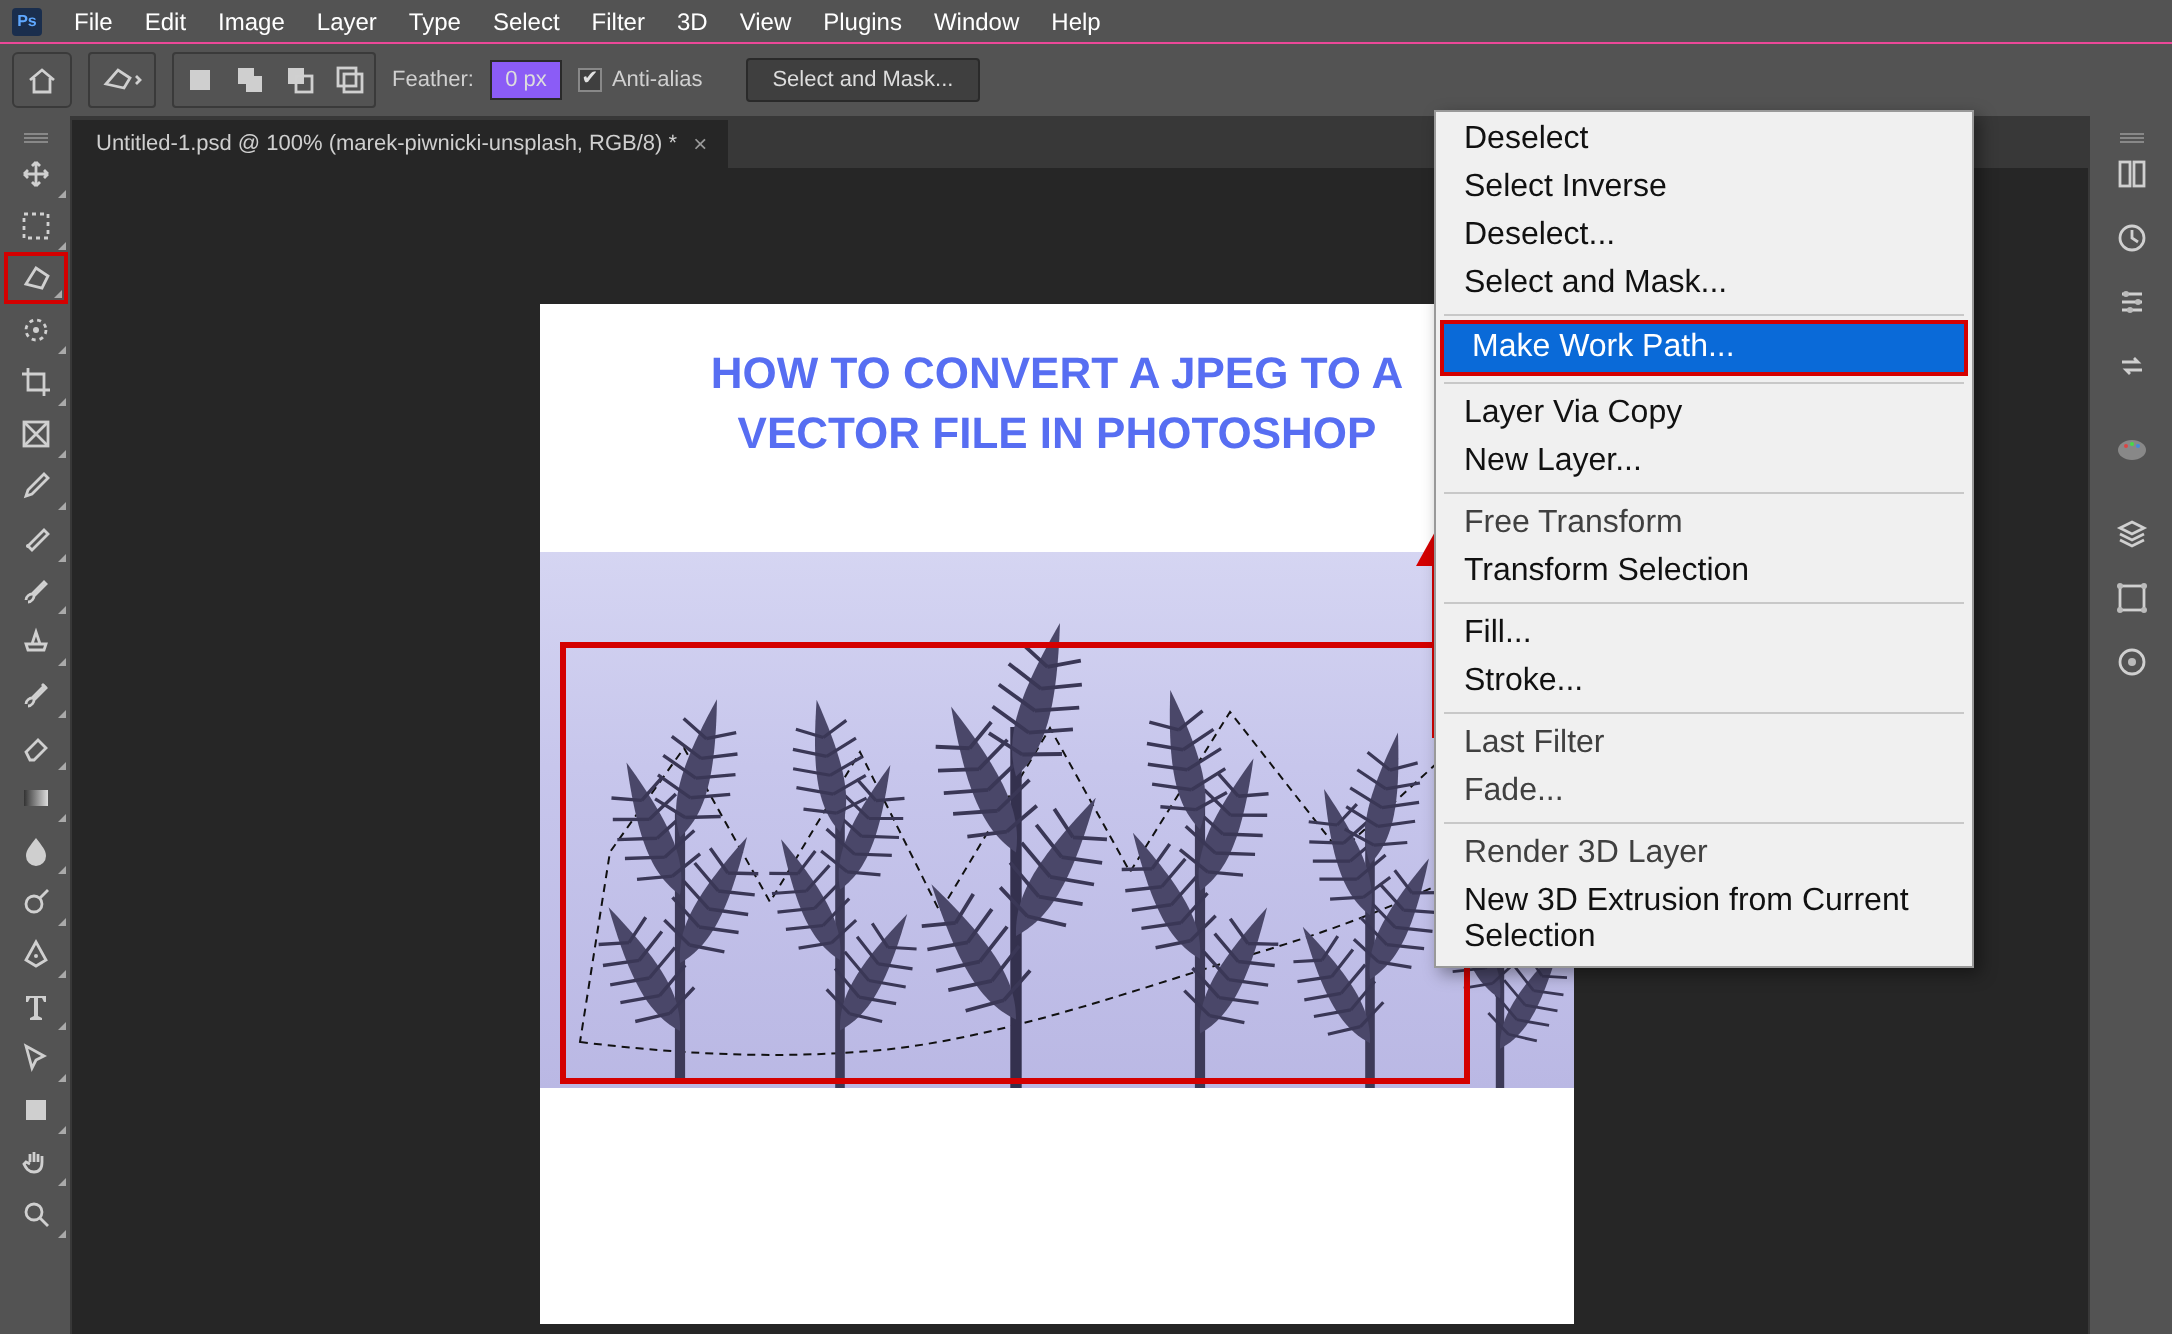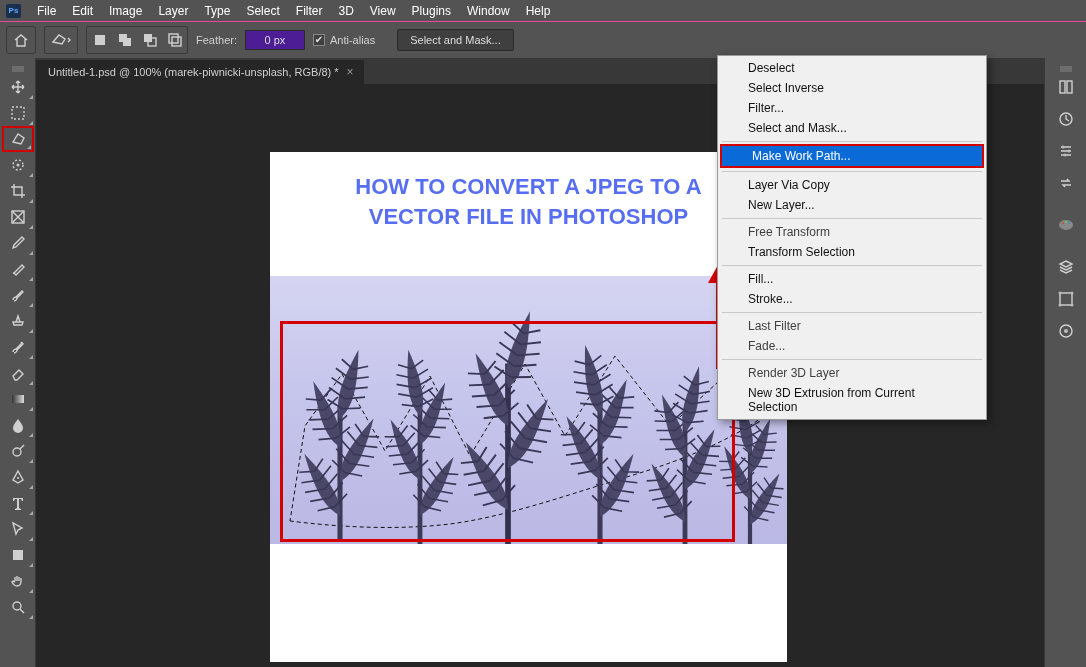--- a/index.html
+++ b/index.html
@@ -10,21 +10,21 @@
 .ps-logo { width: 15px; height: 14px; background: #1a2e4d; color: #5fa8ff; font-size: 8px; font-weight: bold; display: flex; align-items: center; justify-content: center; border-radius: 2px; margin-right: 6px; }
 .menu-item { color: #ffffff; font-size: 12px; padding: 2px 8px; cursor: default; }
 
 
 .optionsbar { height: 37px; background: #535353; border-top: 1px solid #ec4899; display: flex; align-items: center; padding: 0 6px; gap: 8px; }
 .home-btn { width: 30px; height: 28px; display: flex; align-items: center; justify-content: center; border: 1px solid #3a3a3a; border-radius: 3px; }
 .tool-preset { width: 34px; height: 28px; display: flex; align-items: center; justify-content: center; border: 1px solid #3a3a3a; border-radius: 2px; }
 .mode-btns { display: flex; gap: 0; border: 1px solid #3a3a3a; border-radius: 2px; overflow: hidden; }
 .mode-btn { width: 25px; height: 26px; display: flex; align-items: center; justify-content: center; }
 .opt-label { color: #d0d0d0; font-size: 11px; }
-.opt-input { width: 60px; height: 20px; background: #4c1d95; border: 1px solid #2a2a2a; color: #ddd; font-size: 11px; text-align: center; }
+.opt-input { width: 36px; height: 20px; background: #8b5cf6; border: 1px solid #2a2a2a; color: #ddd; font-size: 11px; text-align: center; }
 .checkbox { width: 12px; height: 12px; background: #3f3f3f; border: 1px solid #888; display: inline-flex; align-items: center; justify-content: center; }
 .check-mark { color: #e0e0e0; font-size: 10px; line-height: 1; }
 .select-mask-btn { background: #3f3f3f; border: 1px solid #2a2a2a; color: #ddd; font-size: 11px; padding: 4px 12px; border-radius: 2px; margin-left: 14px; }
 
 
 .tabbar { height: 26px; background: #383838; margin-left: 36px; margin-right: 42px; display: flex; align-items: flex-end; }
 .tab { background: #262626; color: #cfcfcf; font-size: 11px; padding: 5px 10px 5px 12px; display: flex; align-items: center; gap: 8px; }
 .tab-close { color: #999; font-size: 12px; }
 
 
@@ -49,21 +49,21 @@
 .img-highlight { position: absolute; left: 10px; top: 45px; right: 52px; bottom: 2px; border: 3px solid #d40000; }
 
 
 .ants { position: absolute; fill: none; stroke: #111; stroke-width: 1; stroke-dasharray: 4 3; }
 
 
 .red-arrow { position: absolute; left: 433px; top: 107px; }
 
 
 .context-menu { position: absolute; left: 717px; top: 55px; width: 270px; background: #f0f0f0; border: 1px solid #999; box-shadow: 3px 3px 8px rgba(0,0,0,.4); z-index: 50; padding: 2px 0; }
-.cm-item { font-size: 12px; color: #111; padding: 3px 30px; cursor: default; }
+.cm-item { font-size: 16px; color: #111; padding: 3px 14px; cursor: default; }
 .cm-item.disabled { color: #404040; }
 .cm-item.highlight { background: #0a6ad8; color: #fff; }
 .cm-sep { height: 1px; background: #c8c8c8; margin: 3px 4px; }
 .cm-wrap-hl { border: 2px solid #d40000; margin: -1px 2px 1px 2px; }
 
 svg { display: block; }
 .icon-stroke { stroke: #d0d0d0; stroke-width: 1.4; fill: none; }
 </style>
 </head>
 <body>
@@ -546,21 +546,21 @@
       <path d="M5 24 L15 6 L25 24 Z" fill="#d40000"></path>
     </svg>
 
     <div class="doc-url">WWW.WEBSITEBUILDERINSIDER.COM</div>
   </div>
 </div>
 
 <div class="context-menu" id="ctx-menu">
     <div class="cm-item">Deselect</div>
     <div class="cm-item">Select Inverse</div>
-    <div class="cm-item">Filter...</div>
+    <div class="cm-item">Deselect...</div>
     <div class="cm-item">Select and Mask...</div>
     <div class="cm-sep"></div>
     <div class="cm-wrap-hl">
       <div class="cm-item highlight">Make Work Path...</div>
     </div>
     <div class="cm-sep"></div>
     <div class="cm-item">Layer Via Copy</div>
     <div class="cm-item">New Layer...</div>
     <div class="cm-sep"></div>
     <div class="cm-item disabled">Free Transform</div>

